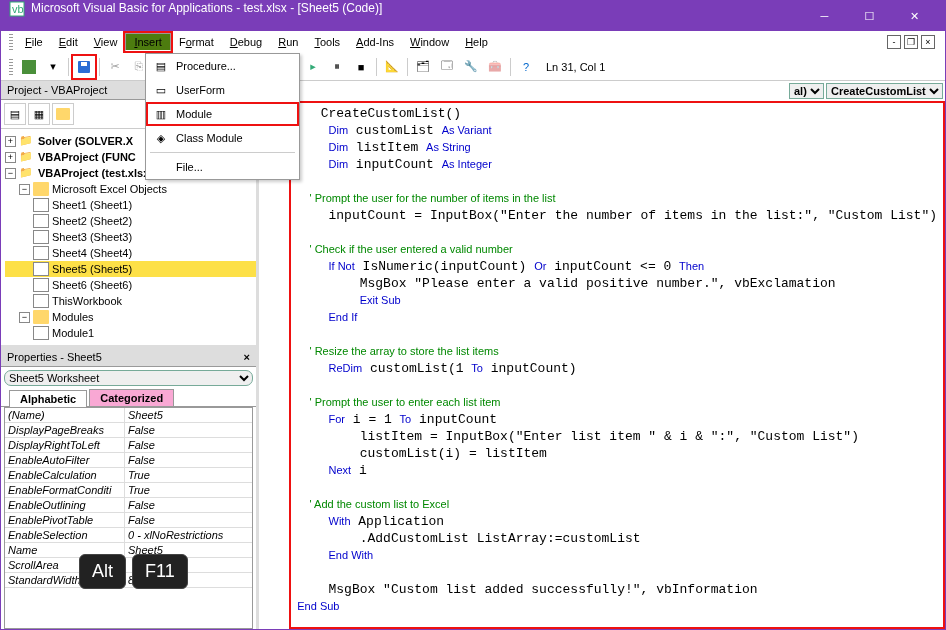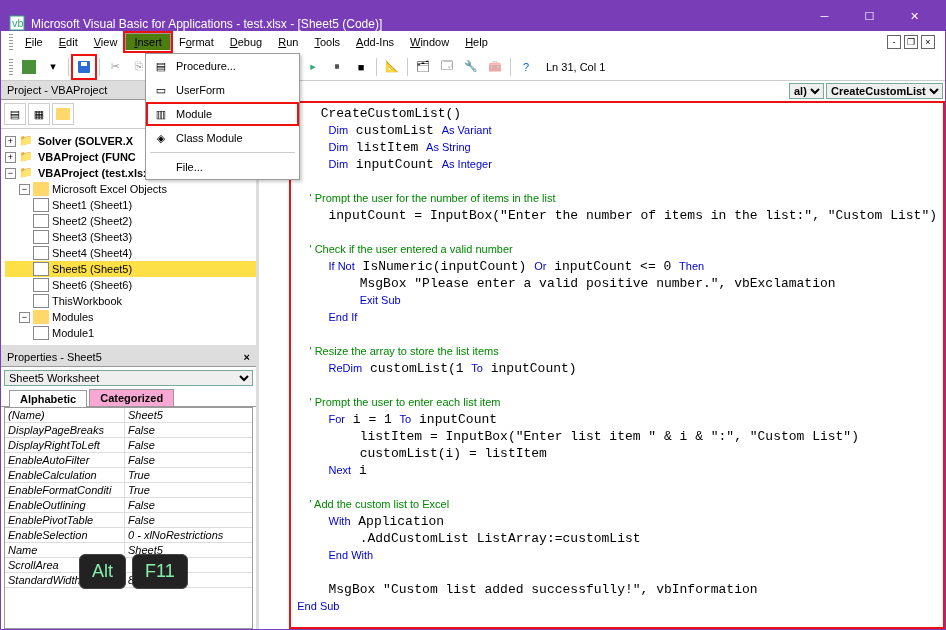--- a/index.html
+++ b/index.html
@@ -1,17 +1,17 @@
 <!DOCTYPE html>
 <html><head>
 <meta charset="utf-8">
 <style>
 *{box-sizing:border-box;margin:0;padding:0;font-family:'Segoe UI',Tahoma,sans-serif;font-size:11px;}
 body{background:#fff;width:946px;height:630px;border:1px solid #7a3db8;overflow:hidden;position:relative;}
-.titlebar{height:30px;background:#7a3db8;color:#fff;display:flex;align-items:flex-end;padding:0 8px;}
+.titlebar{height:30px;background:#7a3db8;color:#fff;display:flex;align-items:flex-start;padding:0 8px;}
 .titlebar .icon{width:16px;height:16px;margin-right:6px;display:inline-block;}
 .titlebar .title{flex:1;font-size:12px;}
 .winbtns{display:flex;}
 .winbtn{width:45px;height:30px;display:flex;align-items:center;justify-content:center;color:#fff;}
 .winbtn.close{background:transparent;}
 .mdibtns{width:60px;height:22px;display:flex;align-items:center;justify-content:flex-end;gap:3px;padding-right:6px;}
 .mdibtn{width:14px;height:14px;border:1px solid #666;font-size:9px;display:flex;align-items:center;justify-content:center;}
 .menubar{height:22px;background:#fff;display:flex;align-items:center;padding:0 4px;position:relative;}
 .grip{width:4px;height:16px;margin:0 4px;background:repeating-linear-gradient(to bottom,#999 0,#999 1px,transparent 1px,transparent 3px);}
 .menuitem{padding:2px 8px;cursor:pointer;}
@@ -36,38 +36,38 @@
 .projbtn{width:22px;height:22px;border:1px solid #ccc;display:flex;align-items:center;justify-content:center;}
 .tree{flex:0 0 auto;padding:4px 0 4px 4px;overflow:hidden;white-space:nowrap;border-bottom:3px solid #ddd;}
 .treenode{display:flex;align-items:center;padding:1px 0;cursor:pointer;}
 .treenode .exp{width:11px;height:11px;border:1px solid #888;margin-right:3px;font-size:9px;line-height:9px;text-align:center;background:#fff;}
 .treenode .ticon{width:16px;height:14px;margin-right:3px;}
 .treenode.d1{padding-left:14px;}
 .treenode.d2{padding-left:28px;}
 .treenode strong{font-weight:bold;}
 .props{flex:1;display:flex;flex-direction:column;}
 .propsel{margin:3px;display:flex;}
-.propsel select{flex:1;font-size:11px;}
+.propsel select{flex:1;font-size:11px;border-radius:7px;}
 .proptabs{display:flex;border-bottom:1px solid #999;padding-left:8px;font-weight:bold;}
 .proptab{padding:2px 10px;border:1px solid #999;border-bottom:none;background:#f9a8d4;cursor:pointer;margin-right:2px;}
 .proptab.active{background:#fff;position:relative;top:1px;}
 .propgrid{flex:1;overflow:auto;border:1px solid #999;margin:0 3px;font-style:italic;}
 .proprow{display:flex;border-bottom:1px solid #ddd;}
 .proprow>div{padding:1px 3px;}
 .propname{width:120px;border-right:1px solid #ddd;}
 .propval{flex:1;}
 .rightpane{flex:1;display:flex;flex-direction:column;position:relative;align-items:flex-end;}
 .codedrops{display:flex;padding:1px;}
 .codedrops select{flex:1;margin:1px;font-size:11px;font-weight:bold;}
 .codearea{flex:1;overflow:auto;background:#fff;border:1px solid #999;margin:1px;position:relative;outline:2px solid #e11;outline-offset:-1px;}
 .codearea pre{font-family:Consolas,'Courier New',monospace;font-size:13px;line-height:17px;padding:2px 6px;white-space:pre;}
 .kw{color:#00c;}
 .cm{color:#080;}
 .keyhint{position:absolute;left:78px;bottom:40px;z-index:20;display:flex;gap:6px;}
-.key{background:#222;color:#86efac;border-radius:6px;padding:6px 12px;font-size:18px;font-weight:500;border:1px solid #444;}
+.key{background:#222;color:#ffffff;border-radius:6px;padding:6px 12px;font-size:18px;font-weight:500;border:1px solid #444;}
 
 .ico-xl{background:#4a8f3a;width:14px;height:14px;}
 .ico-folder{background:#ffd76b;width:14px;height:12px;border-radius:1px;}
 .ico-sheet{background:#fff;border:1px solid #888;width:12px;height:14px;position:relative;}
 .ico-mod{background:#fff;border:1px solid #888;width:12px;height:14px;}
 .sbold{font-weight:bold;}
 select{border:1px solid #7a9;}
 </style>
 </head>
 <body>

